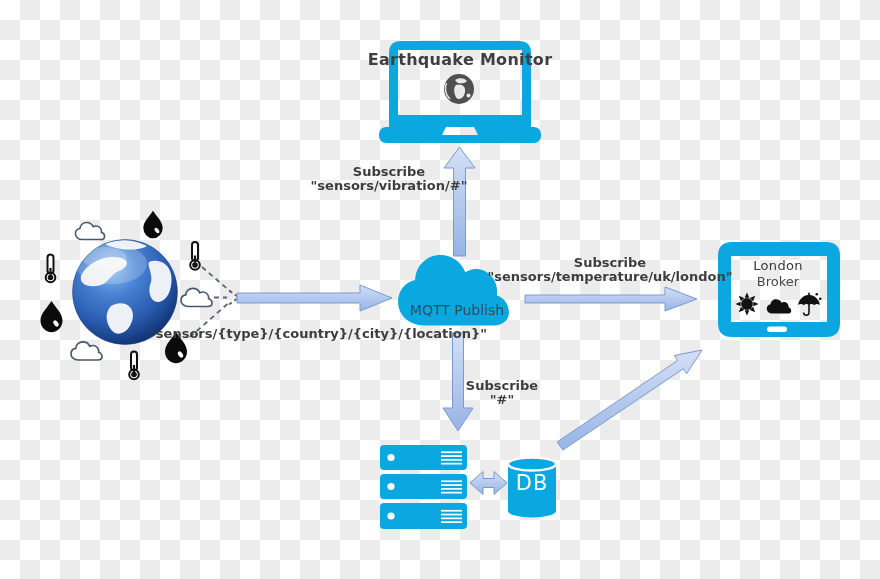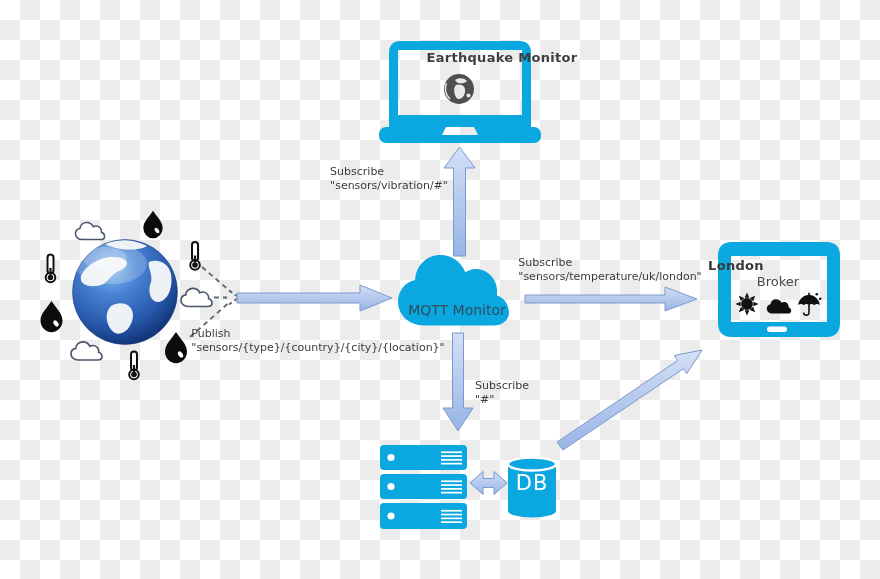--- a/index.html
+++ b/index.html
@@ -6,26 +6,26 @@
   .stage{
     position:relative;width:880px;height:579px;overflow:hidden;
     background-color:#fff;
     background-image:conic-gradient(#ececec 0 90deg,#ffffff 0 180deg,#ececec 0 270deg,#ffffff 0 360deg);
     background-size:40px 40px;
     font-family:"DejaVu Sans","Liberation Sans",sans-serif;
   }
   .layer{position:absolute;left:0;top:0;}
   .lbl{
     position:absolute;transform:translateX(-50%);
-    color:#3d3d3d;font-size:11px;line-height:14px;white-space:nowrap;
+    text-align:center;color:#3d3d3d;font-size:13px;line-height:14px;white-space:nowrap;font-weight:bold;
   }
   .node-label{position:absolute;transform:translateX(-50%);white-space:nowrap;text-align:center;}
-  .laptop-title{top:50px;left:460px;font-size:13px;font-weight:bold;color:#3f3f3f;letter-spacing:.3px;margin-left:42px;}
+  .laptop-title{top:50px;left:460px;font-size:16px;font-weight:bold;color:#3f3f3f;letter-spacing:.3px;}
   .broker-label{top:302px;left:457px;font-size:14px;color:#2e4f5e;}
-  .tablet-title{top:258px;left:736px;font-size:13px;font-weight:bold;color:#383838;letter-spacing:.3px;}
+  .tablet-title{top:258px;left:778px;font-size:13px;font-weight:normal;color:#383838;letter-spacing:.3px;}
   .tablet-sub{top:274px;left:778px;font-size:13px;color:#4a4a4a;}
   .db-label{top:471px;left:532px;font-size:21px;color:#ffffff;letter-spacing:1px;}
 </style>
 </head>
 <body>
 
 <div class="stage">
 
   <svg class="layer" width="880" height="579" viewBox="0 0 880 579">
     <defs>
@@ -181,28 +181,27 @@
     <div>Subscribe</div>
     <div>"sensors/vibration/#"</div>
   </div>
 
   <div class="lbl" style="left:610px;top:256px;">
     <div>Subscribe</div>
     <div>"sensors/temperature/uk/london"</div>
   </div>
 
   <div class="lbl" style="left:318px;top:327px;">
-    <div>Publish</div>
     <div>"sensors/{type}/{country}/{city}/{location}"</div>
   </div>
 
   <div class="lbl" style="left:502px;top:379px;">
     <div>Subscribe</div>
     <div>"#"</div>
   </div>
 
   <div class="node-label laptop-title">Earthquake Monitor</div>
-  <div class="node-label broker-label">MQTT Monitor</div>
+  <div class="node-label broker-label">MQTT Publish</div>
   <div class="node-label tablet-title">London</div>
   <div class="node-label tablet-sub">Broker</div>
   <div class="node-label db-label">DB</div>
 
 </div>
 
 </body></html>

